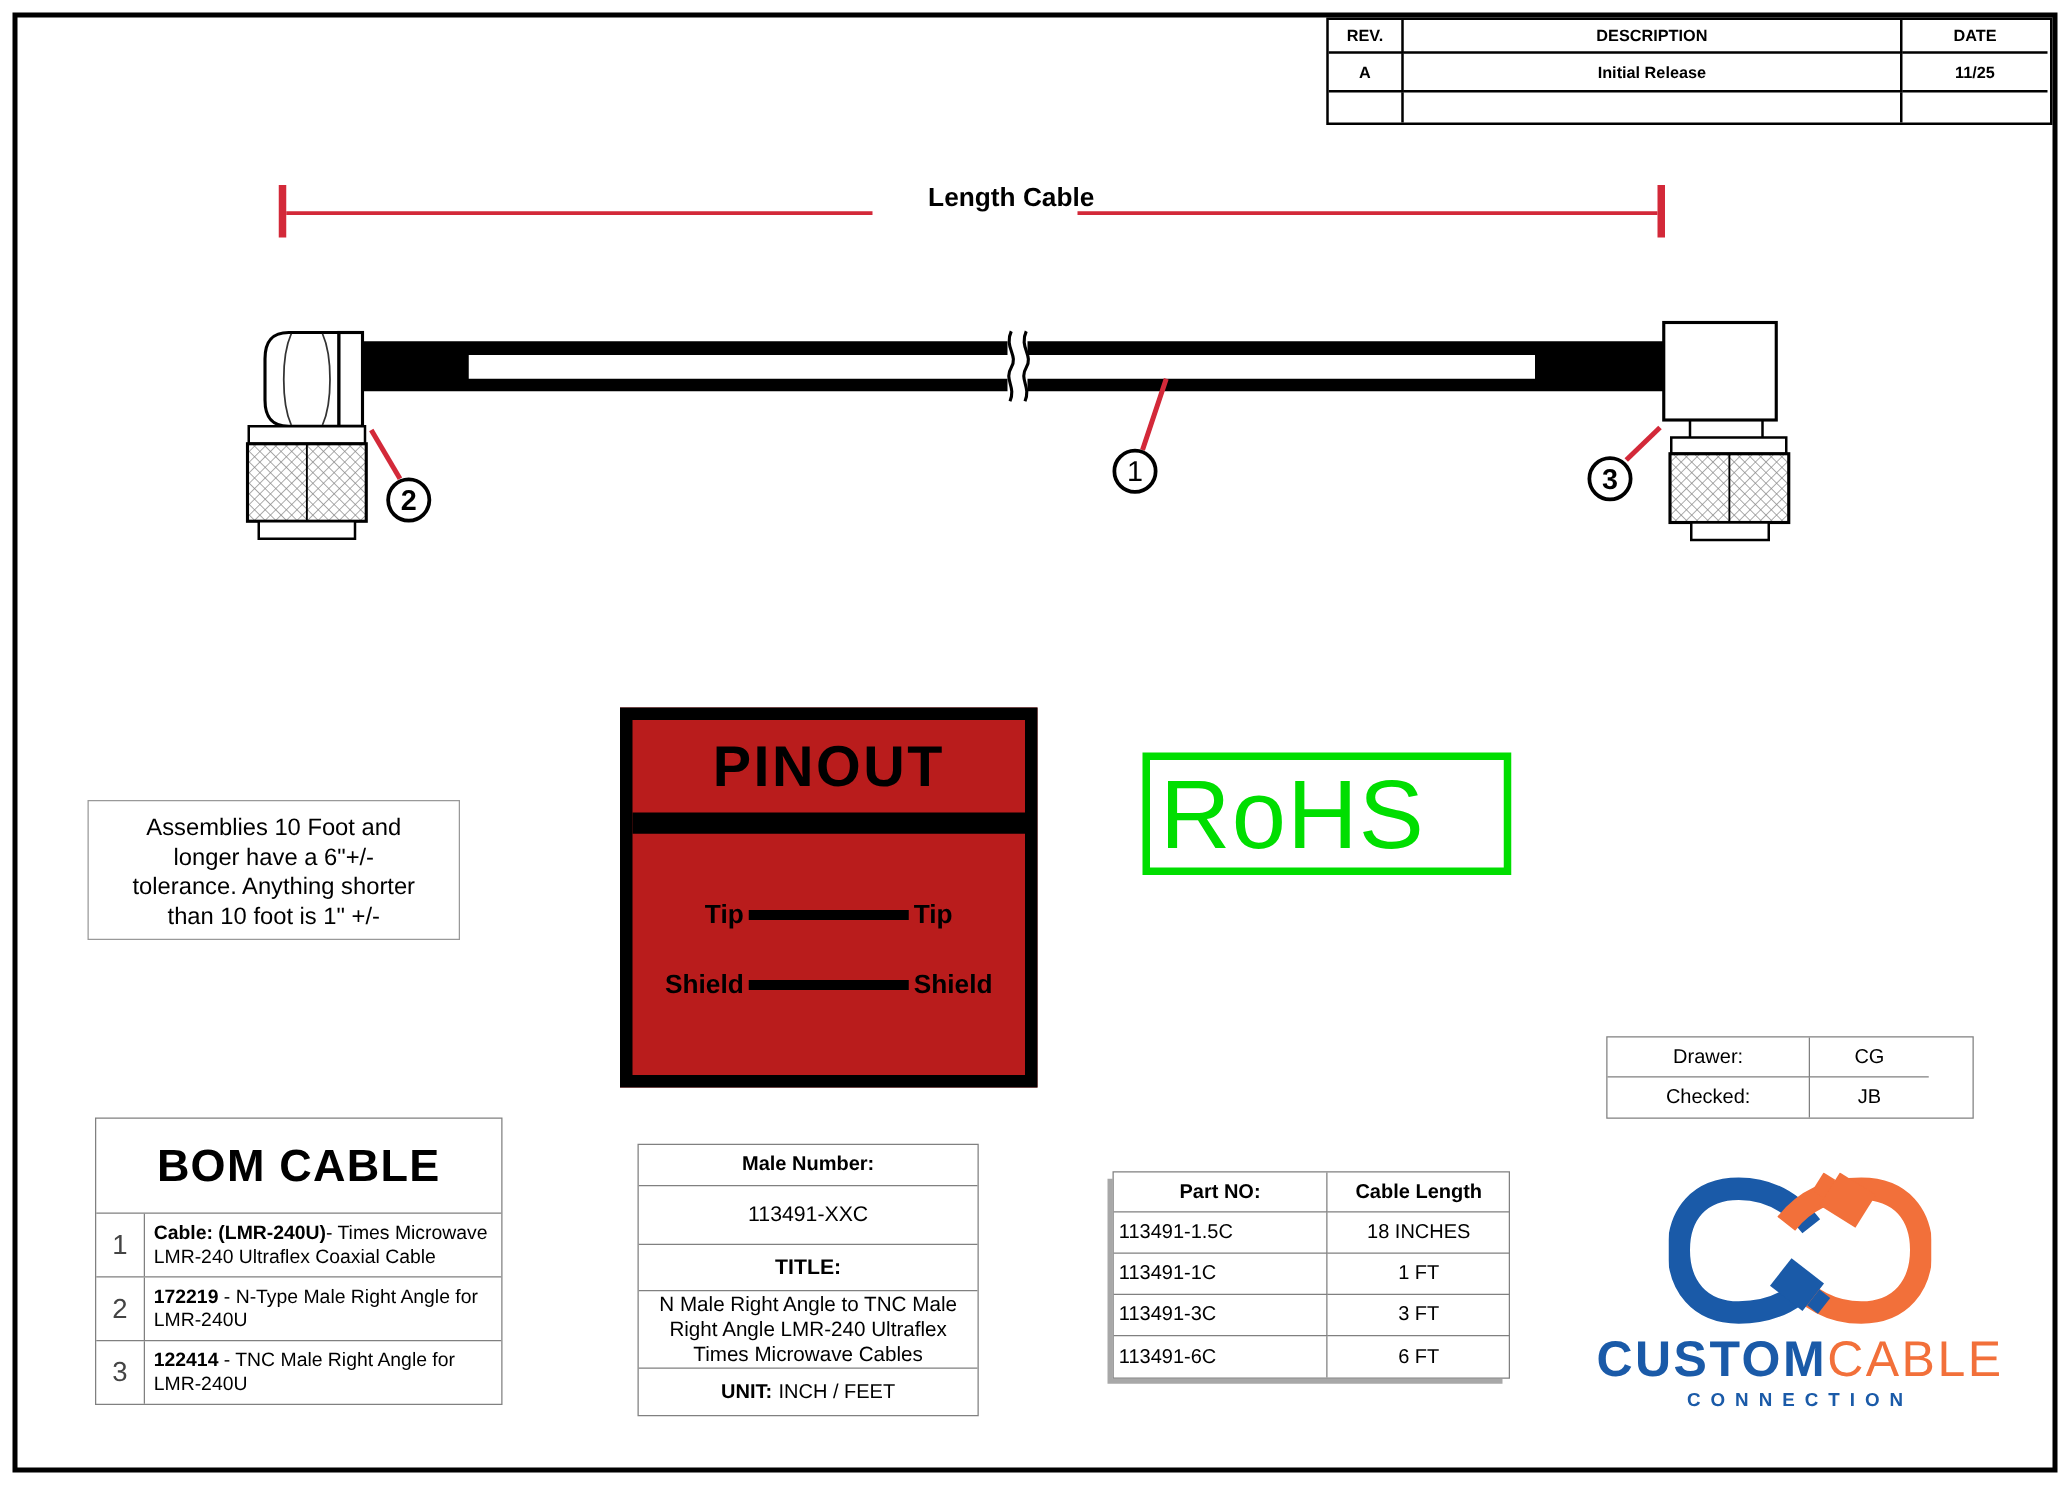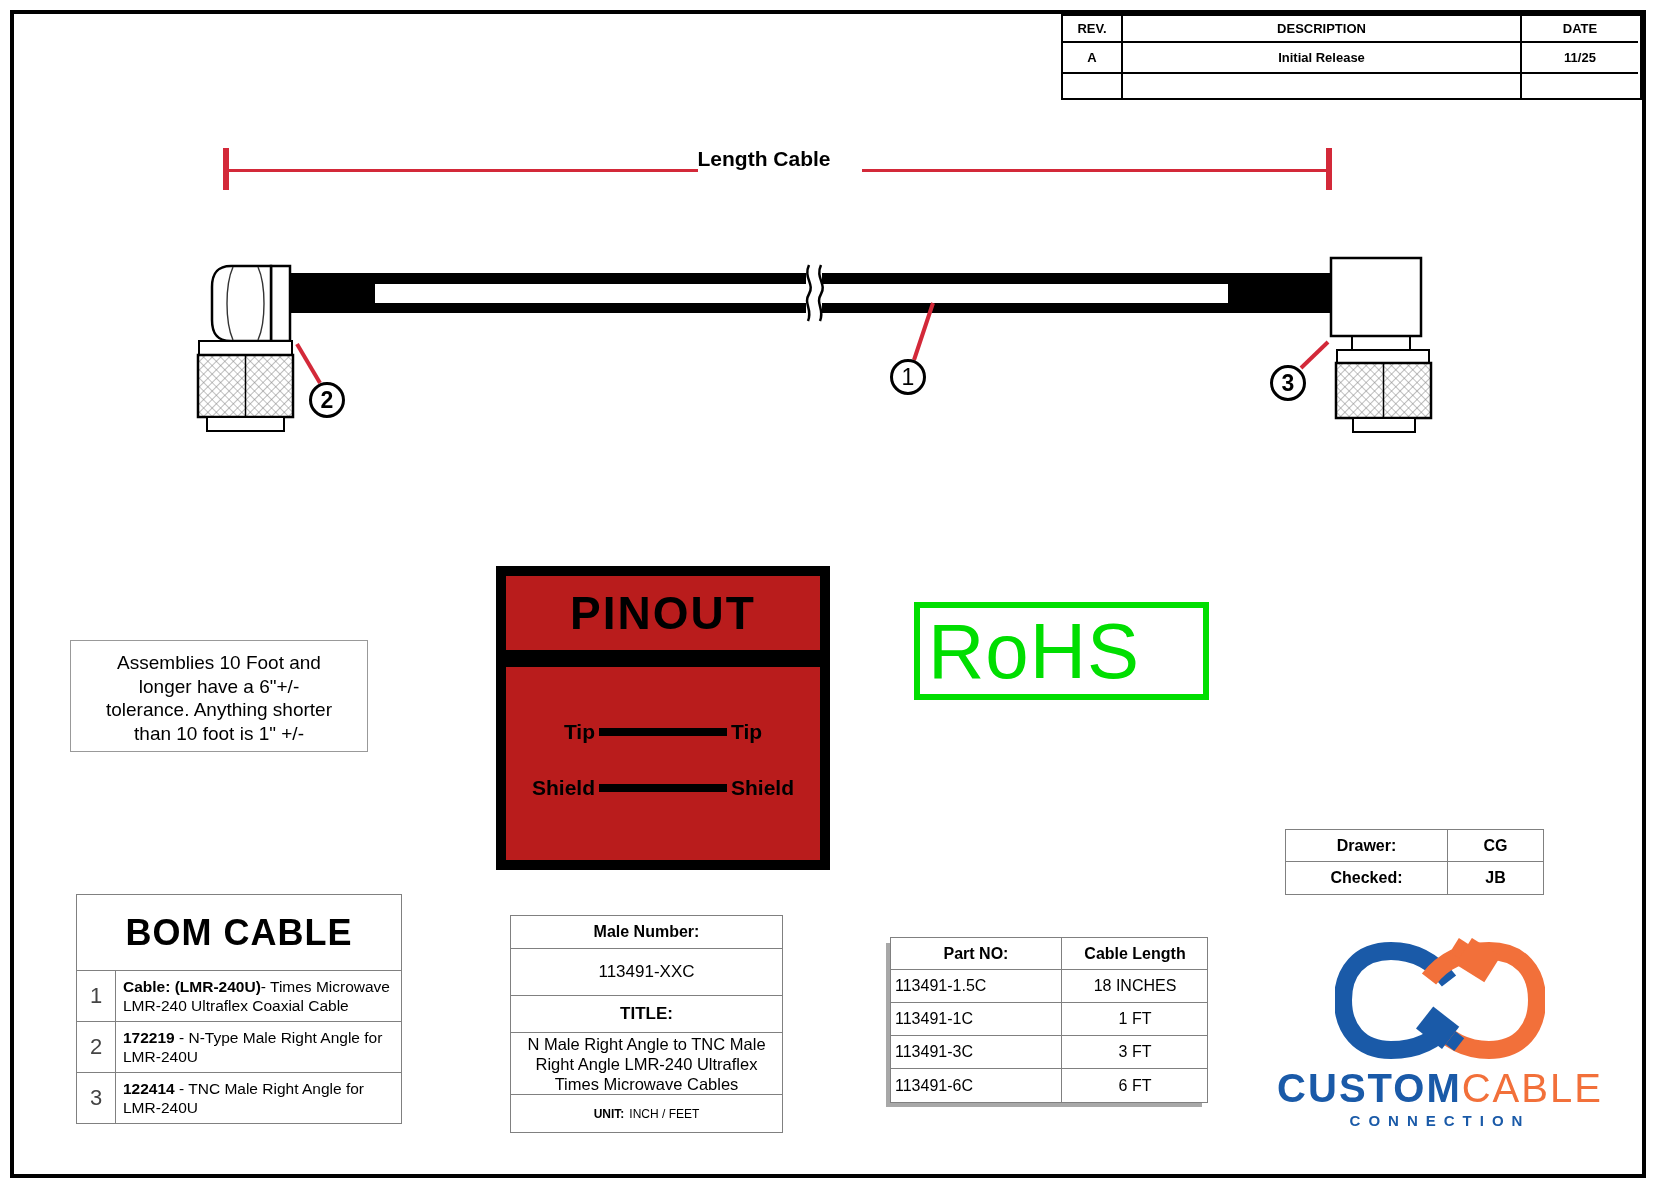--- a/index.html
+++ b/index.html
@@ -11,21 +11,21 @@
   
   .rev-table { position:absolute; left:1061px; top:14px; width:581px; border:2px solid #000; display:grid;
     grid-template-columns:60px 399px 116px; grid-template-rows:27px 31px 24px; font-size:13px; }
   .rev-cell { border-right:2px solid #000; border-bottom:2px solid #000; display:flex; align-items:center; justify-content:center; font-weight:600; }
   .rev-cell:nth-child(3n) { border-right:none; }
   .rev-cell.last-row { border-bottom:none; }
 
   
   .dim-tick { position:absolute; width:6px; height:42px; background:#D32939; }
   .dim-line { position:absolute; height:3px; background:#D32939; }
-  .dim-label { position:absolute; left:682px; top:147px; width:164px; text-align:center; font-size:21px; font-weight:600; }
+  .dim-label { position:absolute; left:727px; top:147px; width:164px; text-align:center; font-size:21px; font-weight:600; }
 
   .drawing-svg { position:absolute; left:0; top:0; }
 
   
   .callout { position:absolute; width:36px; height:36px; border:3px solid #000; border-radius:50%; background:#fff;
     display:flex; align-items:center; justify-content:center; font-size:23px; font-weight:700; }
   .callout.thin { font-weight:400; }
 
   
   .pinout { position:absolute; left:496px; top:566px; width:334px; height:304px; border:10px solid #000; background:#b91c1c; display:flex; flex-direction:column; }
@@ -40,22 +40,22 @@
   
   .rohs { position:absolute; left:914px; top:602px; width:295px; height:98px; border:6px solid #00DE00;
     display:flex; align-items:center; padding-left:8px; }
   .rohs span { font-size:78px; font-weight:400; color:#00DE00; line-height:1; letter-spacing:1px; }
 
   
   .note { position:absolute; left:70px; top:640px; width:298px; height:112px; border:1px solid #999;
     text-align:center; font-size:19px; line-height:23.5px; padding-top:10px; white-space:pre-line; }
 
   
-  .approvals { position:absolute; left:1285px; top:829px; width:259px; border:1px solid #808080; display:grid;
-    grid-template-columns:162px 95px; grid-template-rows:32px 32px; font-size:16px; font-weight:700; }
+  .approvals { position:absolute; left:1285px; top:829px; width:294px; border:1px solid #808080; display:grid;
+    grid-template-columns:162px 95px; grid-template-rows:32px 32px; font-size:16px; font-weight:400; }
   .appr-cell { border-right:1px solid #808080; border-bottom:1px solid #808080; display:flex; align-items:center; justify-content:center; }
   .appr-cell:nth-child(2n) { border-right:none; }
   .appr-cell.last-row { border-bottom:none; }
 
   
   .bom { position:absolute; left:76px; top:894px; width:326px; border:1px solid #808080; background:#fff; }
   .bom-title { height:76px; border-bottom:1px solid #808080; display:flex; align-items:center; justify-content:center;
     font-size:36px; font-weight:800; letter-spacing:1px; }
   .bom-row { display:flex; border-bottom:1px solid #808080; }
   .bom-row:last-child { border-bottom:none; }
@@ -64,21 +64,21 @@
   .bom-desc { flex:1; padding:6px 4px 6px 7px; font-size:15.5px; line-height:19px; }
 
   
   .itembox { position:absolute; left:510px; top:915px; width:273px; border:1px solid #808080; display:flex; flex-direction:column; text-align:center; }
   .item-row { border-bottom:1px solid #808080; display:flex; align-items:center; justify-content:center; }
   .item-row:last-child { border-bottom:none; }
   .ir1 { height:33px; font-size:16px; font-weight:700; }
   .ir2 { height:47px; font-size:17px; }
   .ir3 { height:37px; font-size:17px; font-weight:700; }
   .ir4 { height:62px; font-size:16.5px; line-height:20px; white-space:pre-line; }
-  .ir5 { height:37px; font-size:12px; gap:5px; }
+  .ir5 { height:37px; font-size:16px; gap:5px; }
 
   
   .part-table { position:absolute; left:890px; top:937px; width:318px; border:1px solid #808080; background:#fff;
     box-shadow:-5px 5px 0 -1px #a8a8a8; display:grid; grid-template-columns:171px 146px;
     grid-template-rows:32px 33px 33px 33px 33px; font-size:16px; }
   .pt-cell { border-right:1px solid #808080; border-bottom:1px solid #808080; display:flex; align-items:center; }
   .pt-cell:nth-child(2n) { border-right:none; justify-content:center; }
   .pt-cell.last-row { border-bottom:none; }
   .pt-head { font-weight:700; justify-content:center !important; }
   .pt-part { padding-left:4px; }

